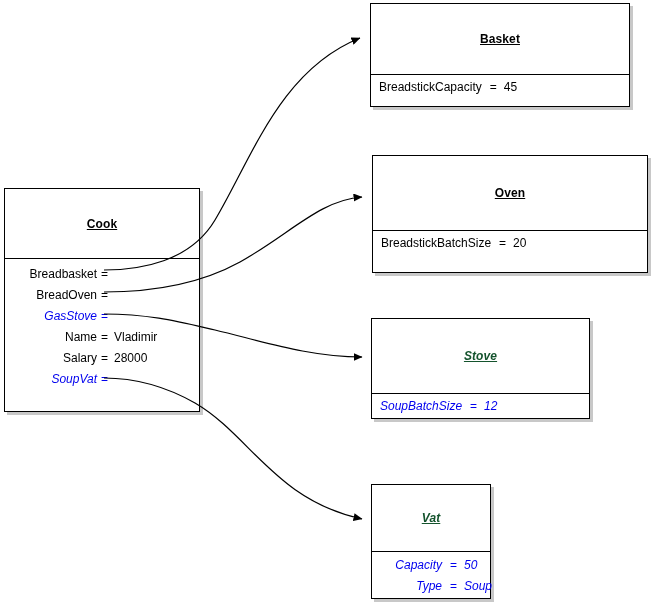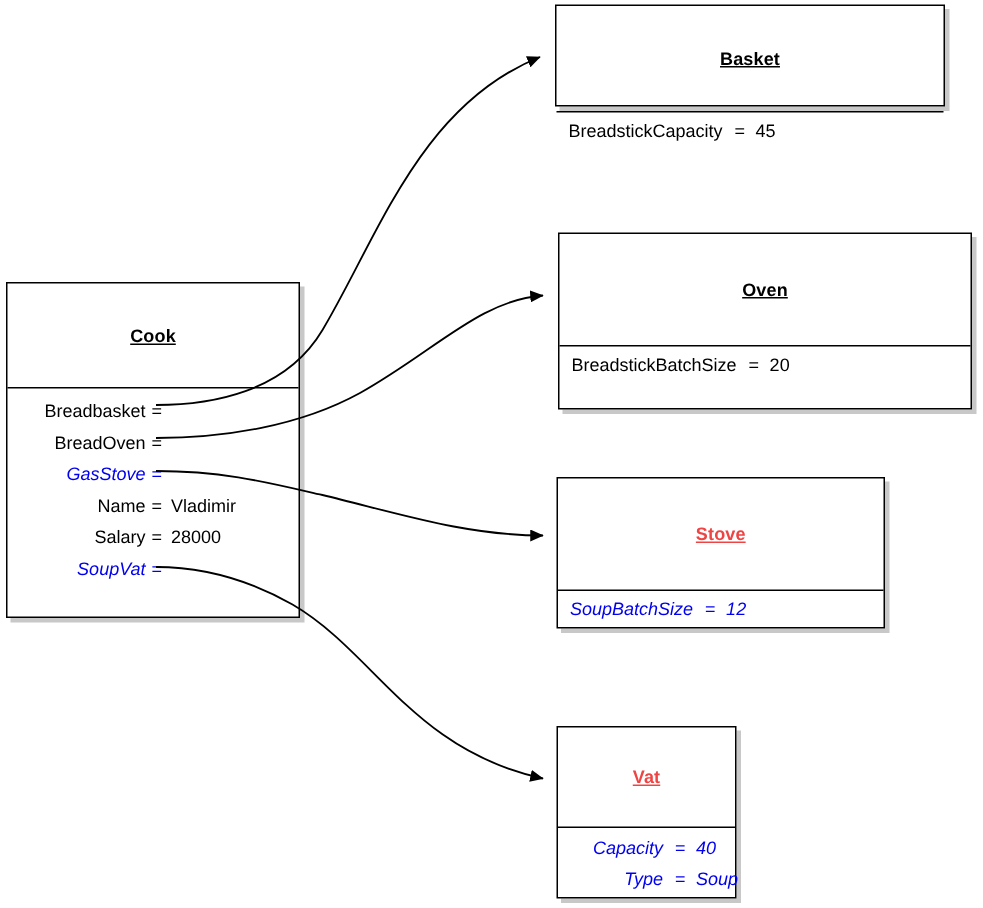--- a/index.html
+++ b/index.html
@@ -40,21 +40,22 @@
   }
   .obj-title {
     font-size: 12px;
     font-weight: bold;
     text-decoration: underline;
     color: #000000;
     white-space: nowrap;
     letter-spacing: 0.1px;
   }
   .obj-title.abstract {
-    color: #ef4444;
+    color: #14532d;
+    font-style: italic;
   }
   .obj-divider {
     width: 100%;
     height: 0;
     border-top: 1px solid #000000;
   }
   .obj-attrs {
     box-sizing: border-box;
     padding: 5px 10px 5px 8px;
   }
@@ -156,21 +157,21 @@
 
       <div class="attr-row blue">
         <span class="attr-name">SoupVat</span>
         <span class="attr-eq">=</span>
         <span class="attr-val"></span>
       </div>
 
     </div>
   </div>
 
-  <div class="obj-box plain" id="box-basket" style="left:370px; top:3px; width:260px; height:68px;">
+  <div class="obj-box plain" id="box-basket" style="left:370px; top:3px; width:260px; height:104px;">
     <div class="obj-header" style="height:70px;">
       <span class="obj-title">Basket</span>
     </div>
     <div class="obj-divider"></div>
     <div class="obj-attrs" style="padding-top:2px;">
       <div class="attr-row">
         <span class="attr-name">BreadstickCapacity</span>
         <span class="attr-eq">=</span>
         <span class="attr-val">45</span>
       </div>
@@ -207,21 +208,21 @@
 
   <div class="obj-box plain" id="box-vat" style="left:371px; top:484px; width:120px; height:115px;">
     <div class="obj-header" style="height:66px;">
       <span class="obj-title abstract">Vat</span>
     </div>
     <div class="obj-divider"></div>
     <div class="obj-attrs" style="padding:3px 12px 3px 6px;">
       <div class="attr-row blue">
         <span class="attr-name">Capacity</span>
         <span class="attr-eq">=</span>
-        <span class="attr-val">40</span>
+        <span class="attr-val">50</span>
       </div>
       <div class="attr-row blue">
         <span class="attr-name">Type</span>
         <span class="attr-eq">=</span>
         <span class="attr-val">Soup</span>
       </div>
     </div>
   </div>
 
 </div>

